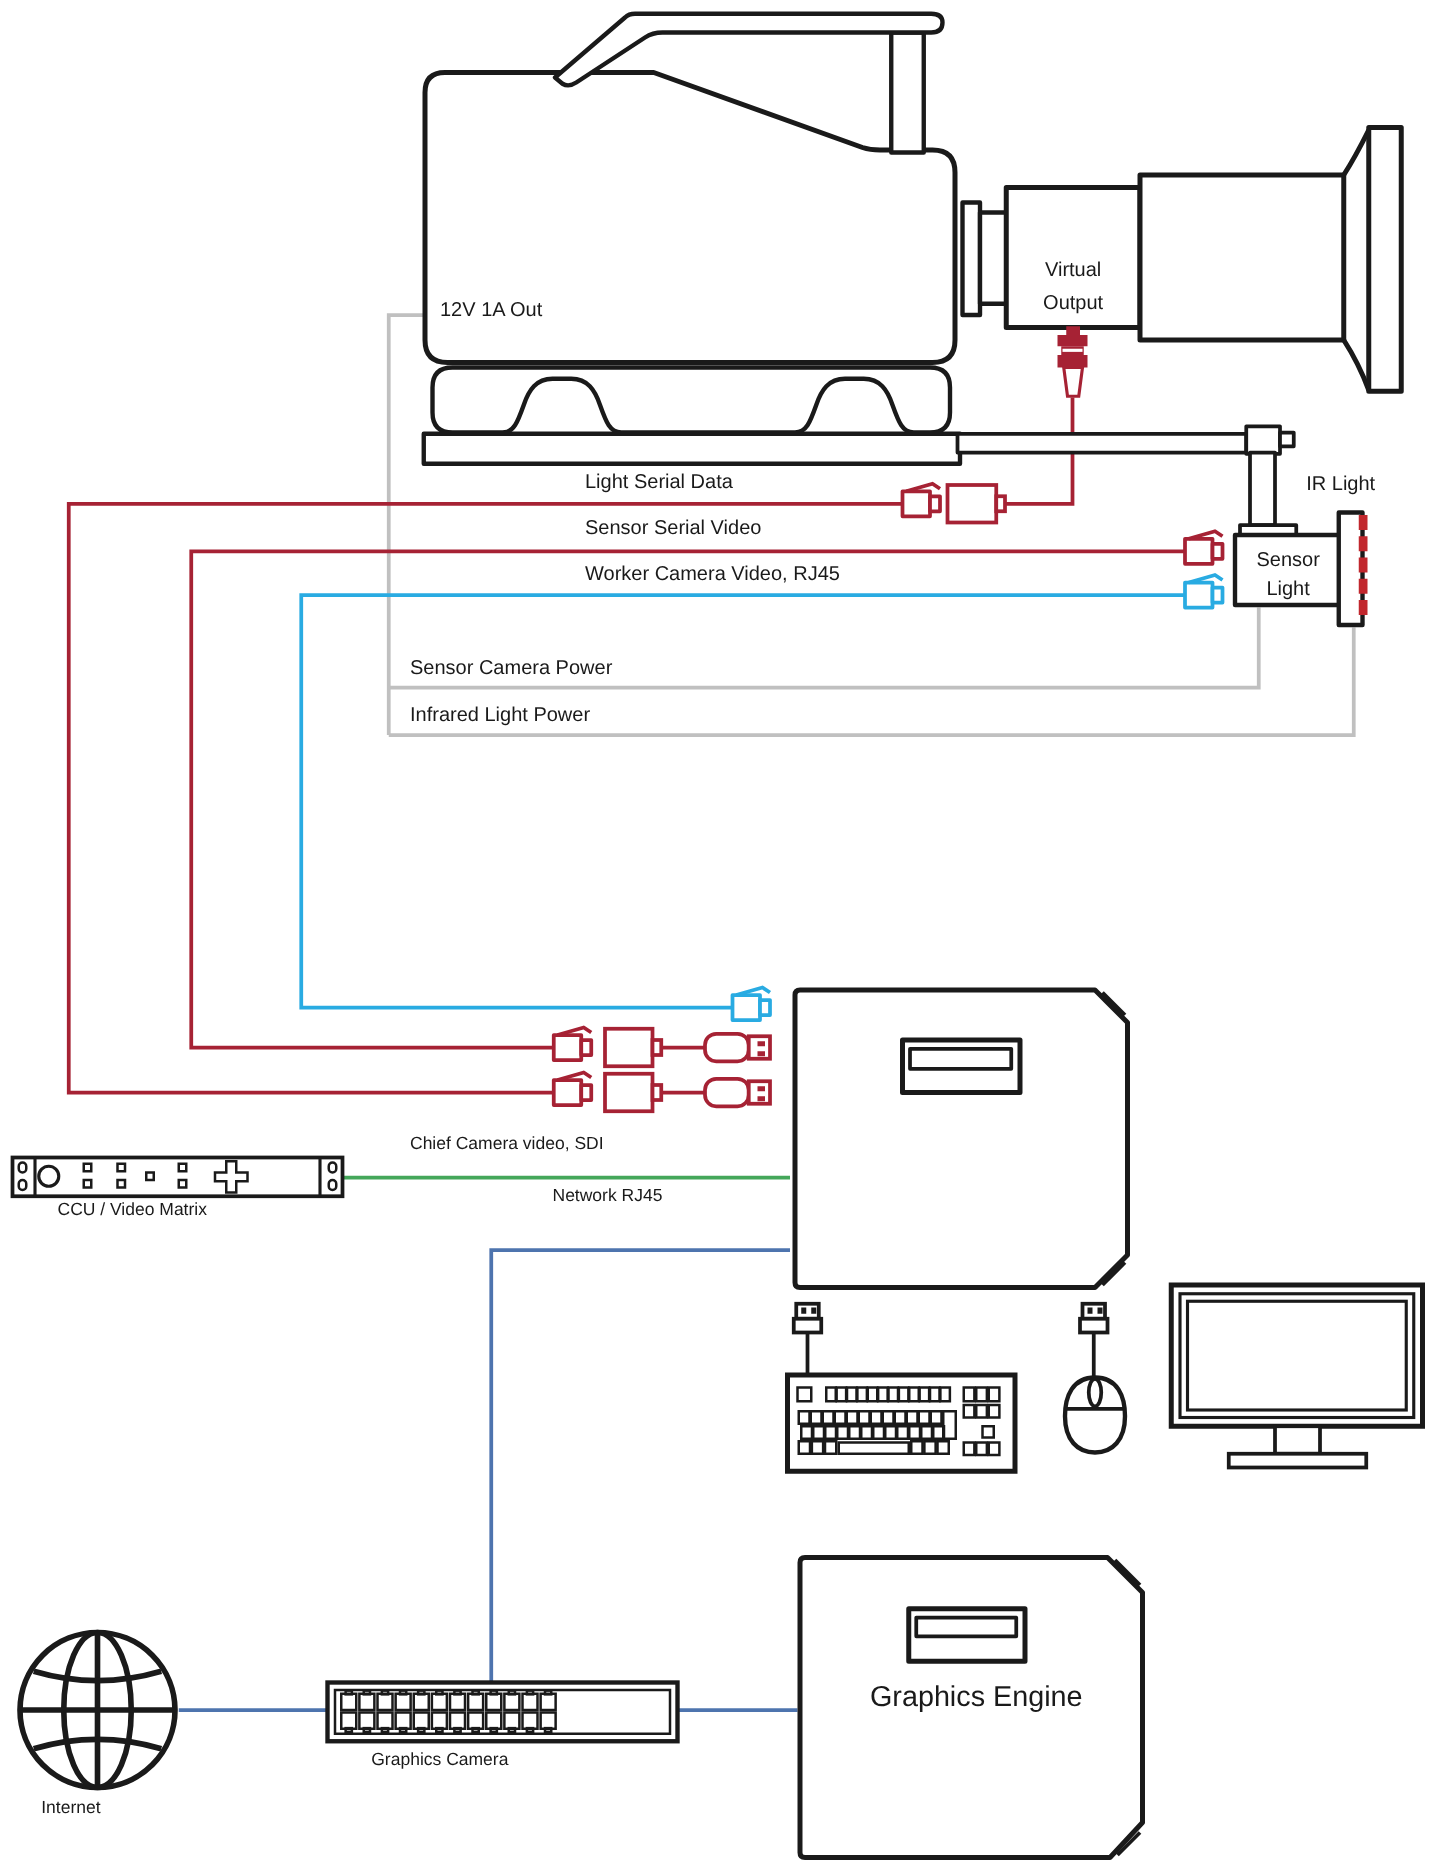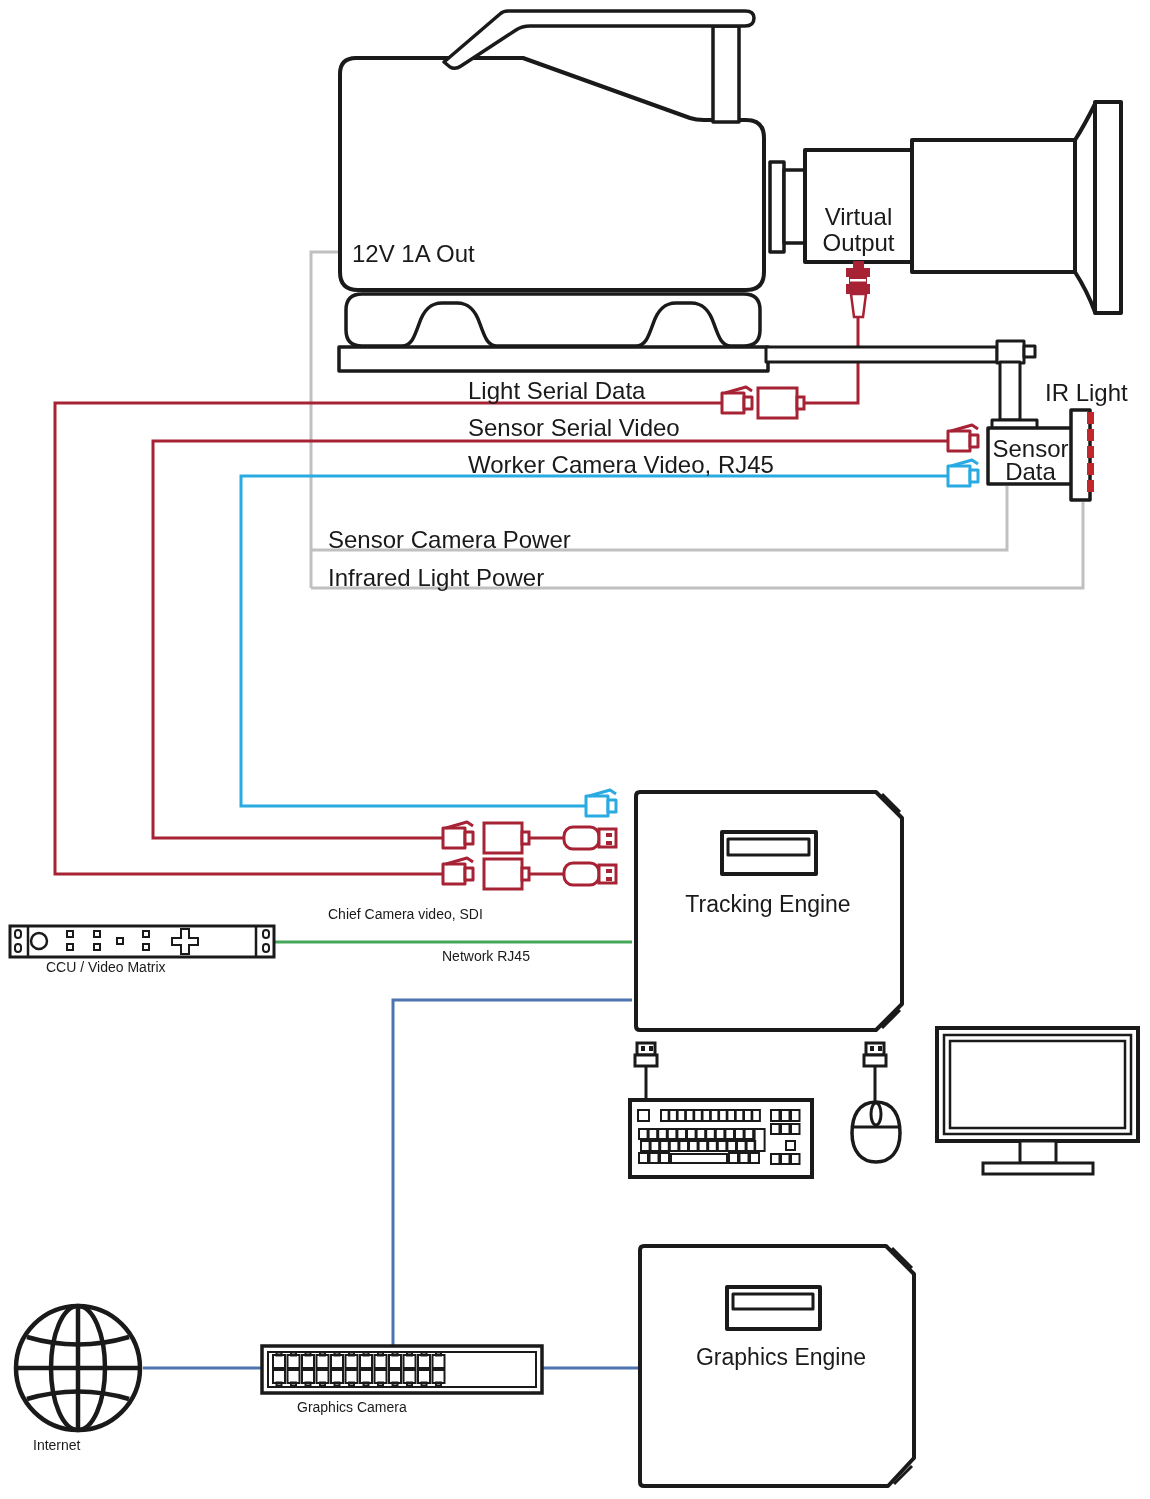--- a/index.html
+++ b/index.html
@@ -1,19 +1,19 @@
 <!DOCTYPE html>
 <html><head>
 <meta charset="utf-8">
 <style>
   html,body{margin:0;padding:0;background:#ffffff;}
   #stage{position:relative;width:1150px;height:1499px;background:#ffffff;overflow:hidden;
          font-family:"Liberation Sans",sans-serif;color:#1a1a1a;}
   #art{position:absolute;left:0;top:0;}
-  .lbl{position:absolute;font-size:24px;color:#1a1a1a;white-space:nowrap;}
+  .lbl{position:absolute;font-size:16px;color:#1a1a1a;white-space:nowrap;}
   .lbl.center{text-align:center;white-space:normal;}
   .big{font-size:23px;}
   .mid{font-size:14px;}
 </style>
 </head>
 <body>
 
 <div id="stage">
 
 <svg id="art" width="1150" height="1499" viewBox="0 0 1150 1499">
@@ -338,39 +338,38 @@
     <path d="M27,1399 Q78,1384 129,1399"></path>
   </g>
 </svg>
 
 <div class="lbl" style="left:352px;top:240px">12V 1A Out</div>
 
 <div class="lbl center" style="left:812px;top:204px;width:93px;line-height:26px">Virtual Output</div>
 
 <div class="lbl" style="left:1045px;top:379px">IR Light</div>
 
-<div class="lbl center" style="left:988px;top:437px;width:85px;line-height:23px">Sensor Data</div>
+<div class="lbl center" style="left:988px;top:437px;width:85px;line-height:23px">Sensor Light</div>
 
 <div class="lbl" style="left:468px;top:377px">Light Serial Data</div>
 
 <div class="lbl" style="left:468px;top:414px">Sensor Serial Video</div>
 
 <div class="lbl" style="left:468px;top:451px">Worker Camera Video, RJ45</div>
 
 <div class="lbl" style="left:328px;top:526px">Sensor Camera Power</div>
 
 <div class="lbl" style="left:328px;top:564px">Infrared Light Power</div>
 
 <div class="lbl mid" style="left:328px;top:906px">Chief Camera video, SDI</div>
 
 <div class="lbl mid" style="left:442px;top:948px">Network RJ45</div>
 
 <div class="lbl mid" style="left:46px;top:959px">CCU / Video Matrix</div>
 
-<div class="lbl big center" style="left:632px;top:891px;width:272px;white-space:nowrap">Tracking Engine</div>
 
 <div class="lbl big center" style="left:638px;top:1344px;width:286px;white-space:nowrap">Graphics Engine</div>
 
 <div class="lbl mid" style="left:297px;top:1399px">Graphics Camera</div>
 
 <div class="lbl mid" style="left:33px;top:1437px">Internet</div>
 
 </div>
 
 </body></html>

